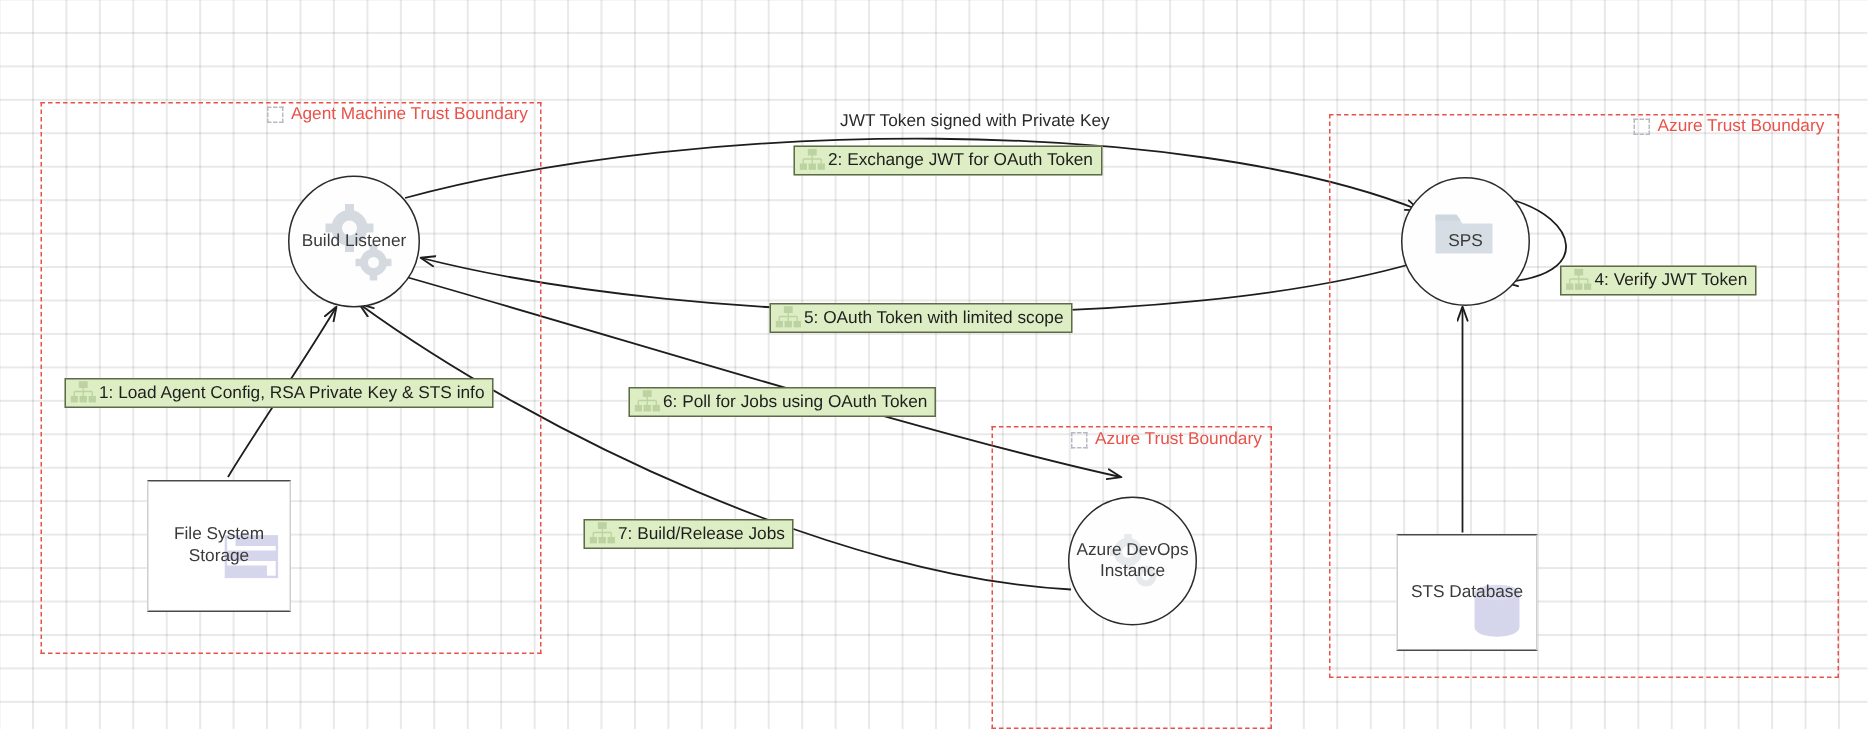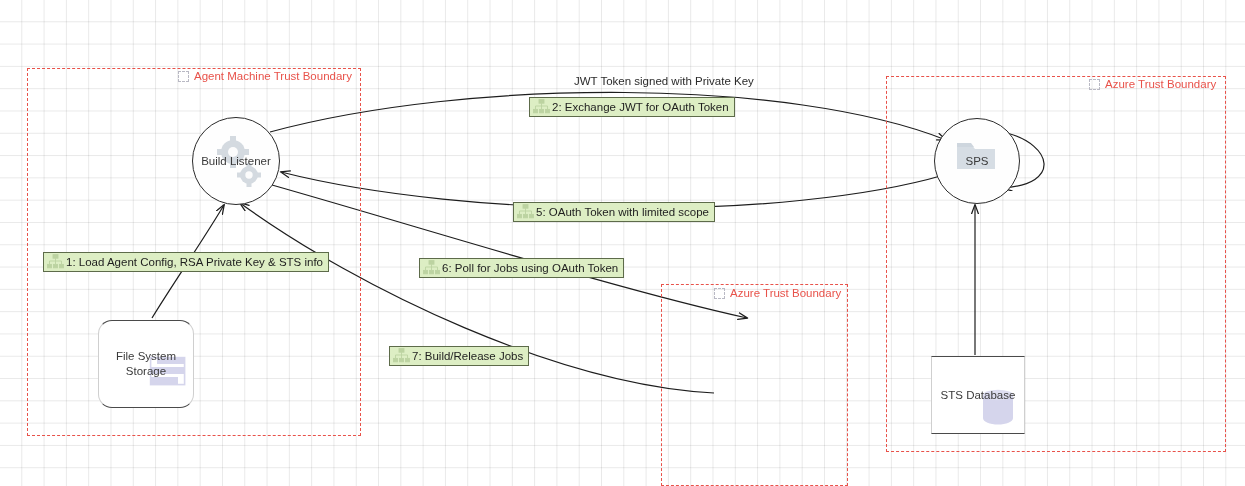--- a/index.html
+++ b/index.html
@@ -151,22 +151,40 @@
   </div>
 
   <div class="proc" style="left:934px;top:118px;width:86px;height:86px;">
     <svg class="glyph" style="left:21px;top:20px;width:40px;height:32px;" viewBox="0 0 40 32">
       <path d="M1,5 L15,5 L19,10 L39,10 L39,30 L1,30 Z" fill="#b6c3cf"></path>
       <path d="M1,4 L15,4 L18,8 L1,8 Z" fill="#a8b6c4"></path>
     </svg>
     <span class="plabel">SPS</span>
   </div>
 
-
-  <div class="store" style="left:98px;top:320px;width:96px;height:88px;border-radius:14px;">
+  <div class="proc" style="left:712px;top:331px;width:86px;height:86px;">
+    <svg class="glyph" style="left:24px;top:22px;width:40px;height:42px;opacity:.3;" viewBox="0 0 40 42">
+      <g fill="#b2bdc8">
+        <circle cx="15" cy="14" r="9.5"></circle>
+          <circle cx="15" cy="14" r="4" fill="#fbfbfc"></circle>
+        <rect x="12.5" y="2" width="5" height="5.5"></rect>
+          <rect x="12.5" y="20.5" width="5" height="5.5"></rect>
+        <rect x="3" y="11.5" width="5.5" height="5"></rect>
+          <rect x="21.5" y="11.5" width="5.5" height="5"></rect>
+        <circle cx="27" cy="30" r="7"></circle>
+          <circle cx="27" cy="30" r="2.9" fill="#fbfbfc"></circle>
+      </g>
+    </svg>
+    <span class="plabel">
+      <span>Azure DevOps</span><br>
+      <span>Instance</span>
+    </span>
+  </div>
+
+  <div class="store" style="left:98px;top:320px;width:96px;height:88px;">
     <svg class="glyph" style="left:50px;top:35px;width:42px;height:34px;" viewBox="0 0 42 34">
       <g fill="#b3b3dd">
         <rect x="8" y="1" width="28" height="7"></rect>
         <rect x="1" y="11" width="35" height="7"></rect>
         <rect x="1" y="21" width="28" height="7"></rect>
       </g>
       <g fill="none" stroke="#b3b3dd" stroke-width="1.6">
         <rect x="1.6" y="1.6" width="34" height="27"></rect>
       </g>
     </svg>
@@ -179,21 +197,21 @@
   <div class="store" style="left:931px;top:356px;width:94px;height:78px;">
     <svg class="glyph" style="left:49px;top:31px;width:34px;height:38px;" viewBox="0 0 34 38">
       <g fill="#b3b3dd">
         <path d="M2,7 L2,30 C2,34 9,36.5 17,36.5 C25,36.5 32,34 32,30 L32,7 Z"></path>
         <ellipse cx="17" cy="7" rx="15" ry="5.2" fill="#c2c2e4"></ellipse>
       </g>
     </svg>
     <span class="slabel">STS Database</span>
   </div>
 
-  <div class="flowtext" style="left:574px;top:75px;">JWT Token signed with Private Key</div>
+  <div class="flowtext" style="left:560px;top:75px;">JWT Token signed with Private Key</div>
 
   <div class="note" style="left:43px;top:252px;">
     <svg class="nicon" viewBox="0 0 17 16">
       <g fill="#8fae72" stroke="#8fae72" stroke-width="0.9">
         <rect x="6" y="0.6" width="5" height="3.6"></rect>
         <line x1="8.5" y1="4.2" x2="8.5" y2="7"></line>
         <line x1="2.5" y1="7" x2="14.5" y2="7"></line>
         <line x1="2.5" y1="7" x2="2.5" y2="10"></line>
           <line x1="8.5" y1="7" x2="8.5" y2="10"></line>
           <line x1="14.5" y1="7" x2="14.5" y2="10"></line>
@@ -216,20 +234,36 @@
           <line x1="14.5" y1="7" x2="14.5" y2="10"></line>
         <rect x="0.5" y="10.4" width="4" height="3.4"></rect>
         <rect x="6.5" y="10.4" width="4" height="3.4"></rect>
         <rect x="12.5" y="10.4" width="4" height="3.4"></rect>
       </g>
     </svg>
     <span>2: Exchange JWT for OAuth Token</span>
   </div>
 
 
+  <div class="note" style="left:1040px;top:177px;">
+    <svg class="nicon" viewBox="0 0 17 16">
+      <g fill="#8fae72" stroke="#8fae72" stroke-width="0.9">
+        <rect x="6" y="0.6" width="5" height="3.6"></rect>
+        <line x1="8.5" y1="4.2" x2="8.5" y2="7"></line>
+        <line x1="2.5" y1="7" x2="14.5" y2="7"></line>
+        <line x1="2.5" y1="7" x2="2.5" y2="10"></line>
+          <line x1="8.5" y1="7" x2="8.5" y2="10"></line>
+          <line x1="14.5" y1="7" x2="14.5" y2="10"></line>
+        <rect x="0.5" y="10.4" width="4" height="3.4"></rect>
+        <rect x="6.5" y="10.4" width="4" height="3.4"></rect>
+        <rect x="12.5" y="10.4" width="4" height="3.4"></rect>
+      </g>
+    </svg>
+    <span>4: Verify JWT Token</span>
+  </div>
 
   <div class="note" style="left:513px;top:202px;">
     <svg class="nicon" viewBox="0 0 17 16">
       <g fill="#8fae72" stroke="#8fae72" stroke-width="0.9">
         <rect x="6" y="0.6" width="5" height="3.6"></rect>
         <line x1="8.5" y1="4.2" x2="8.5" y2="7"></line>
         <line x1="2.5" y1="7" x2="14.5" y2="7"></line>
         <line x1="2.5" y1="7" x2="2.5" y2="10"></line>
           <line x1="8.5" y1="7" x2="8.5" y2="10"></line>
           <line x1="14.5" y1="7" x2="14.5" y2="10"></line>

